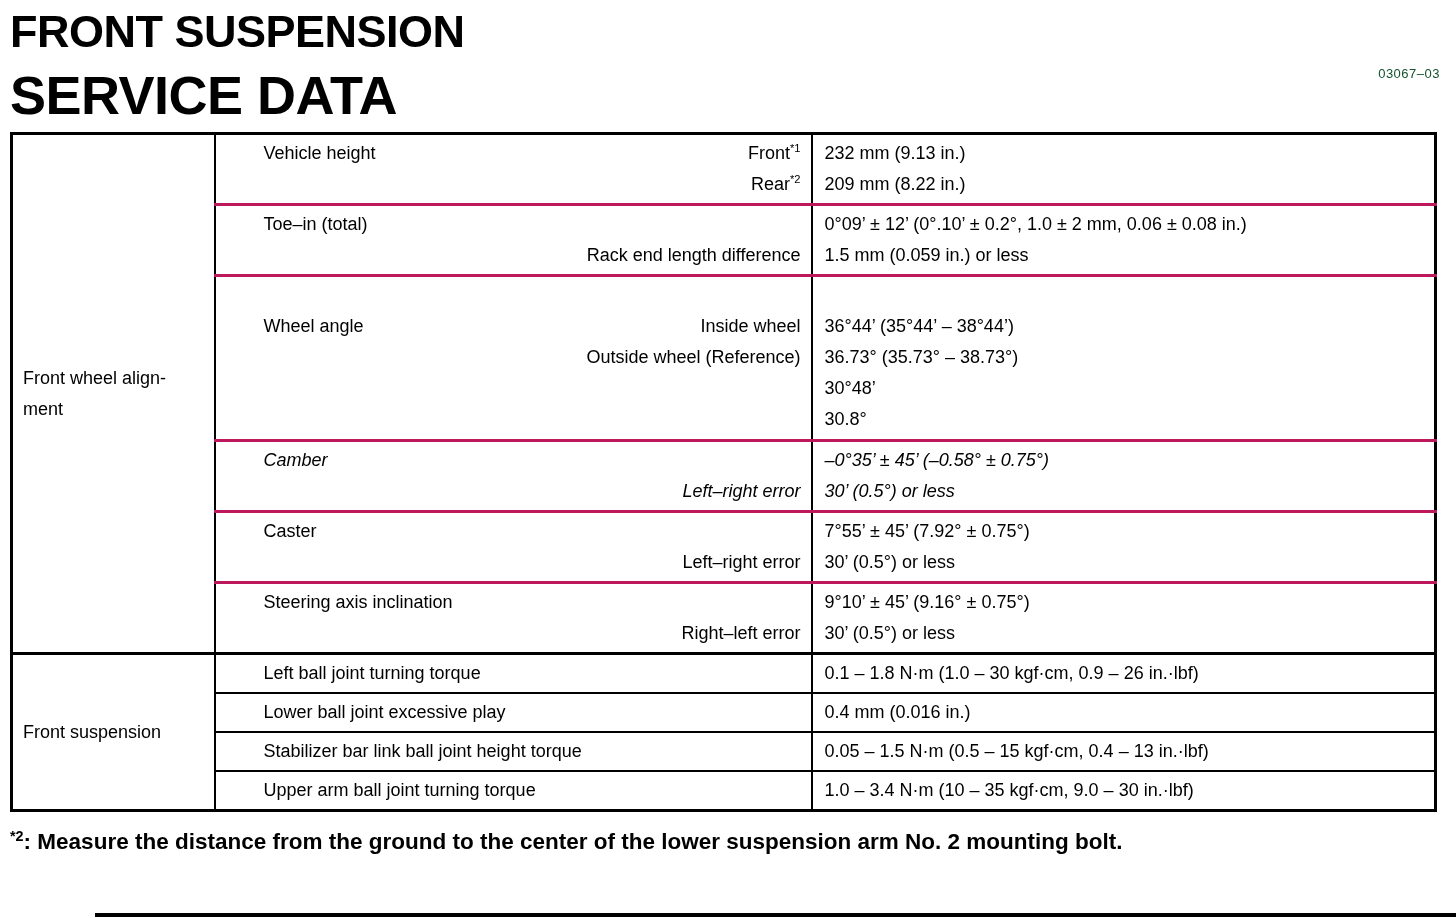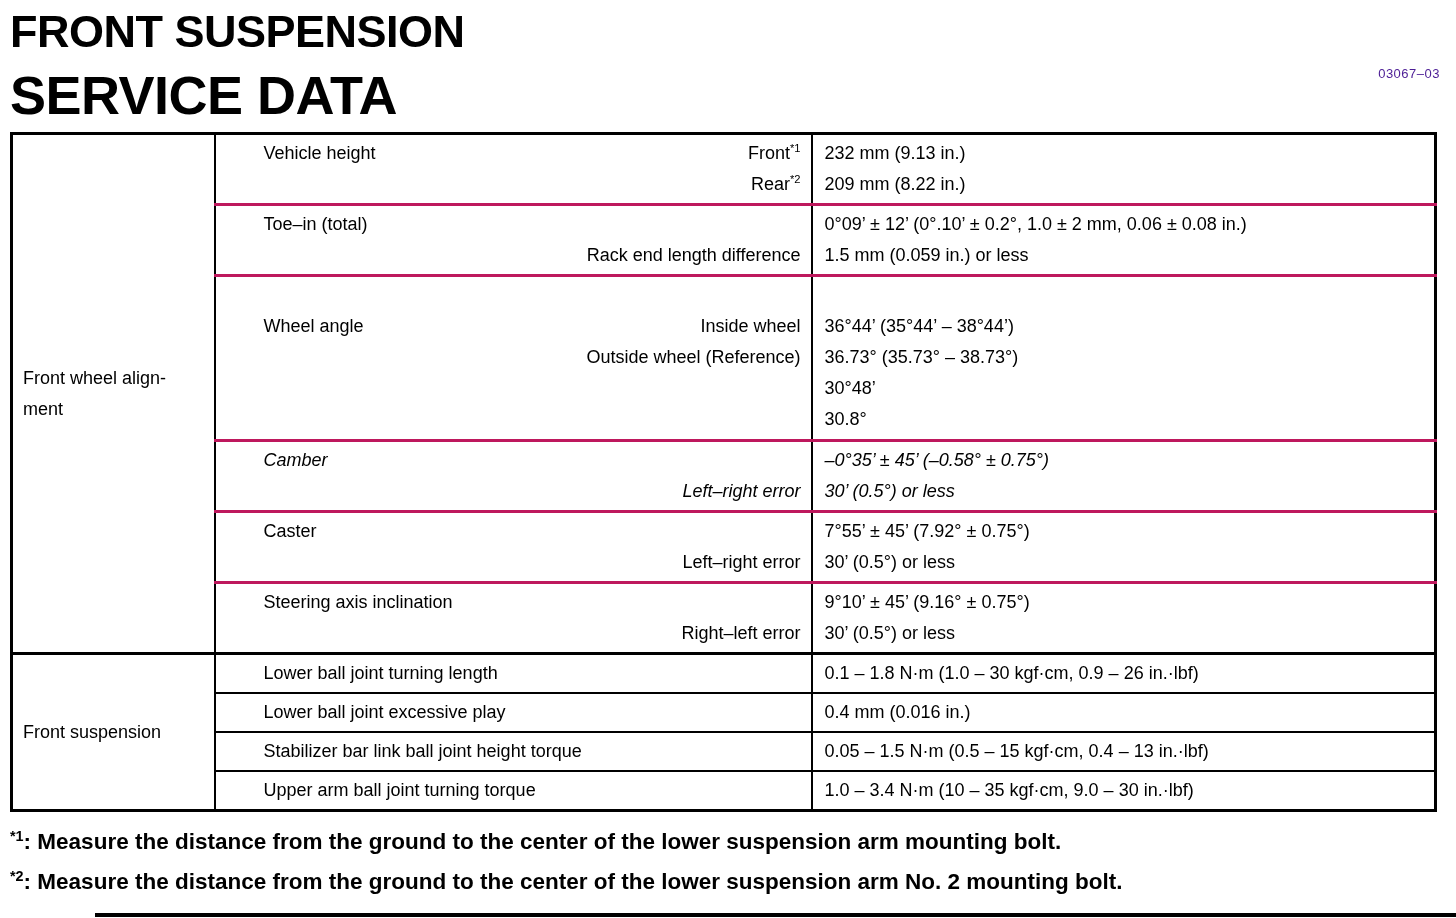--- a/index.html
+++ b/index.html
@@ -15,21 +15,21 @@
   .page-title {
     font-size: 45px; font-weight: bold; line-height: 52px;
     letter-spacing: -0.5px; margin: 0;
   }
   .page-subtitle {
     font-size: 54px; font-weight: bold; line-height: 50px;
     letter-spacing: -0.5px; margin: 12px 0 0 0;
   }
   .doc-code {
     position: absolute; top: 66px; right: 16px;
-    font-size: 13px; color: #4c1d95; letter-spacing: 0.5px;
+    font-size: 13px; color: #14532d; letter-spacing: 0.5px;
   }
   table.spec {
     border-collapse: collapse;
     table-layout: fixed;
     margin: 12px 0 0 10px;
     width: 1424px;
     border: 3px solid #000;
   }
   col.c1 { width: 203px; }
   col.c2 { width: 597px; }
@@ -195,21 +195,21 @@
       <div class="vline">30’ (0.5°) or less</div>
     </td>
   </tr>
 
   <tr class="h37 sect">
     <td class="group" rowspan="4">
       <div>Front suspension</div>
     </td>
     <td>
       <div class="line">
-            <span class="l">Lower ball joint turning length</span>
+            <span class="l">Left ball joint turning torque</span>
           </div>
     </td>
     <td>
       <div class="vline">0.1 – 1.8 N·m (1.0 – 30 kgf·cm, 0.9 – 26 in.·lbf)</div>
     </td>
   </tr>
   <tr class="h37">
     <td>
       <div class="line">
             <span class="l">Lower ball joint excessive play</span>
@@ -236,17 +236,16 @@
           </div>
     </td>
     <td>
       <div class="vline">1.0 – 3.4 N·m (10 – 35 kgf·cm, 9.0 – 30 in.·lbf)</div>
     </td>
   </tr>
 </tbody>
   </table>
 
 <div class="footnotes">
-  <div><sup>*1</sup><span>: Measure the distance from the ground to the center of the lower suspension arm mounting bolt.</span></div>
   <div><sup>*2</sup><span>: Measure the distance from the ground to the center of the lower suspension arm No. 2 mounting bolt.</span></div>
 </div>
 
 <div class="bottom-rule"></div>
 
 </body></html>

